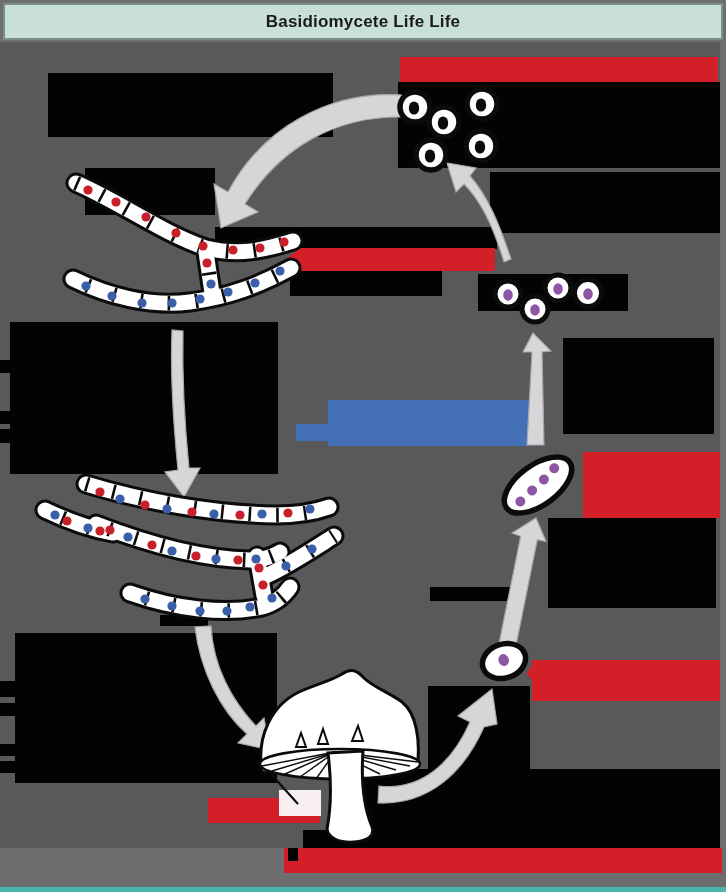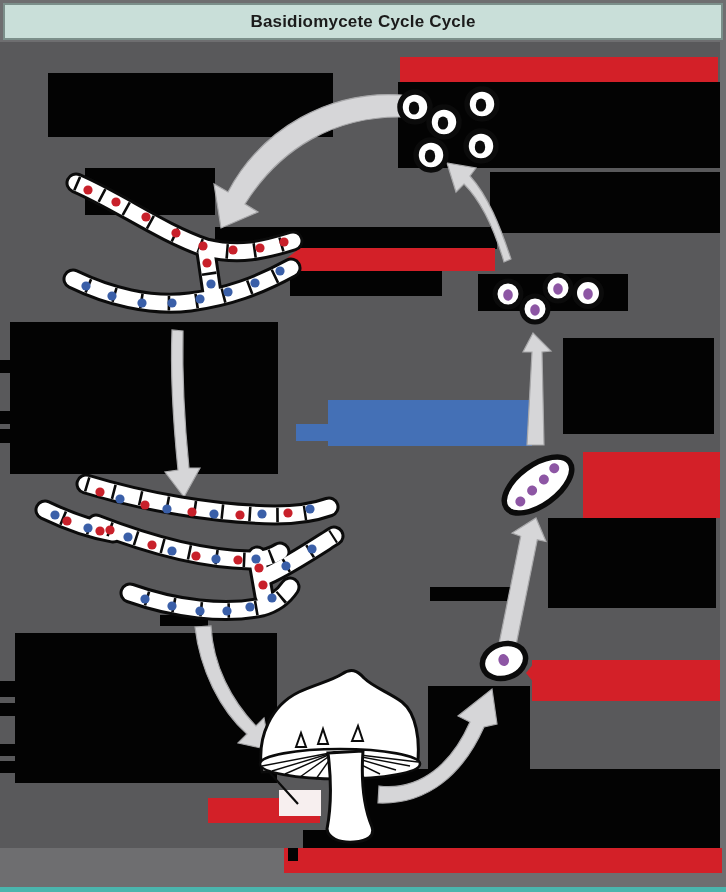--- a/index.html
+++ b/index.html
@@ -254,15 +254,15 @@
     </g>
 
     <g>
       <rect x="279" y="790" width="42" height="26" style="fill:var(--pointer-box,#f7efef)"></rect>
       <line x1="270" y1="773" x2="298" y2="804" style="stroke:var(--cell-outline,#0b0b0b);stroke-width:2.2"></line>
     </g>
 
   </svg>
 
   <div class="titlebar">
-    <span>Basidiomycete Cycle Cycle</span>
+    <span>Basidiomycete Life Life</span>
   </div>
 </div>
 
 </body></html>

